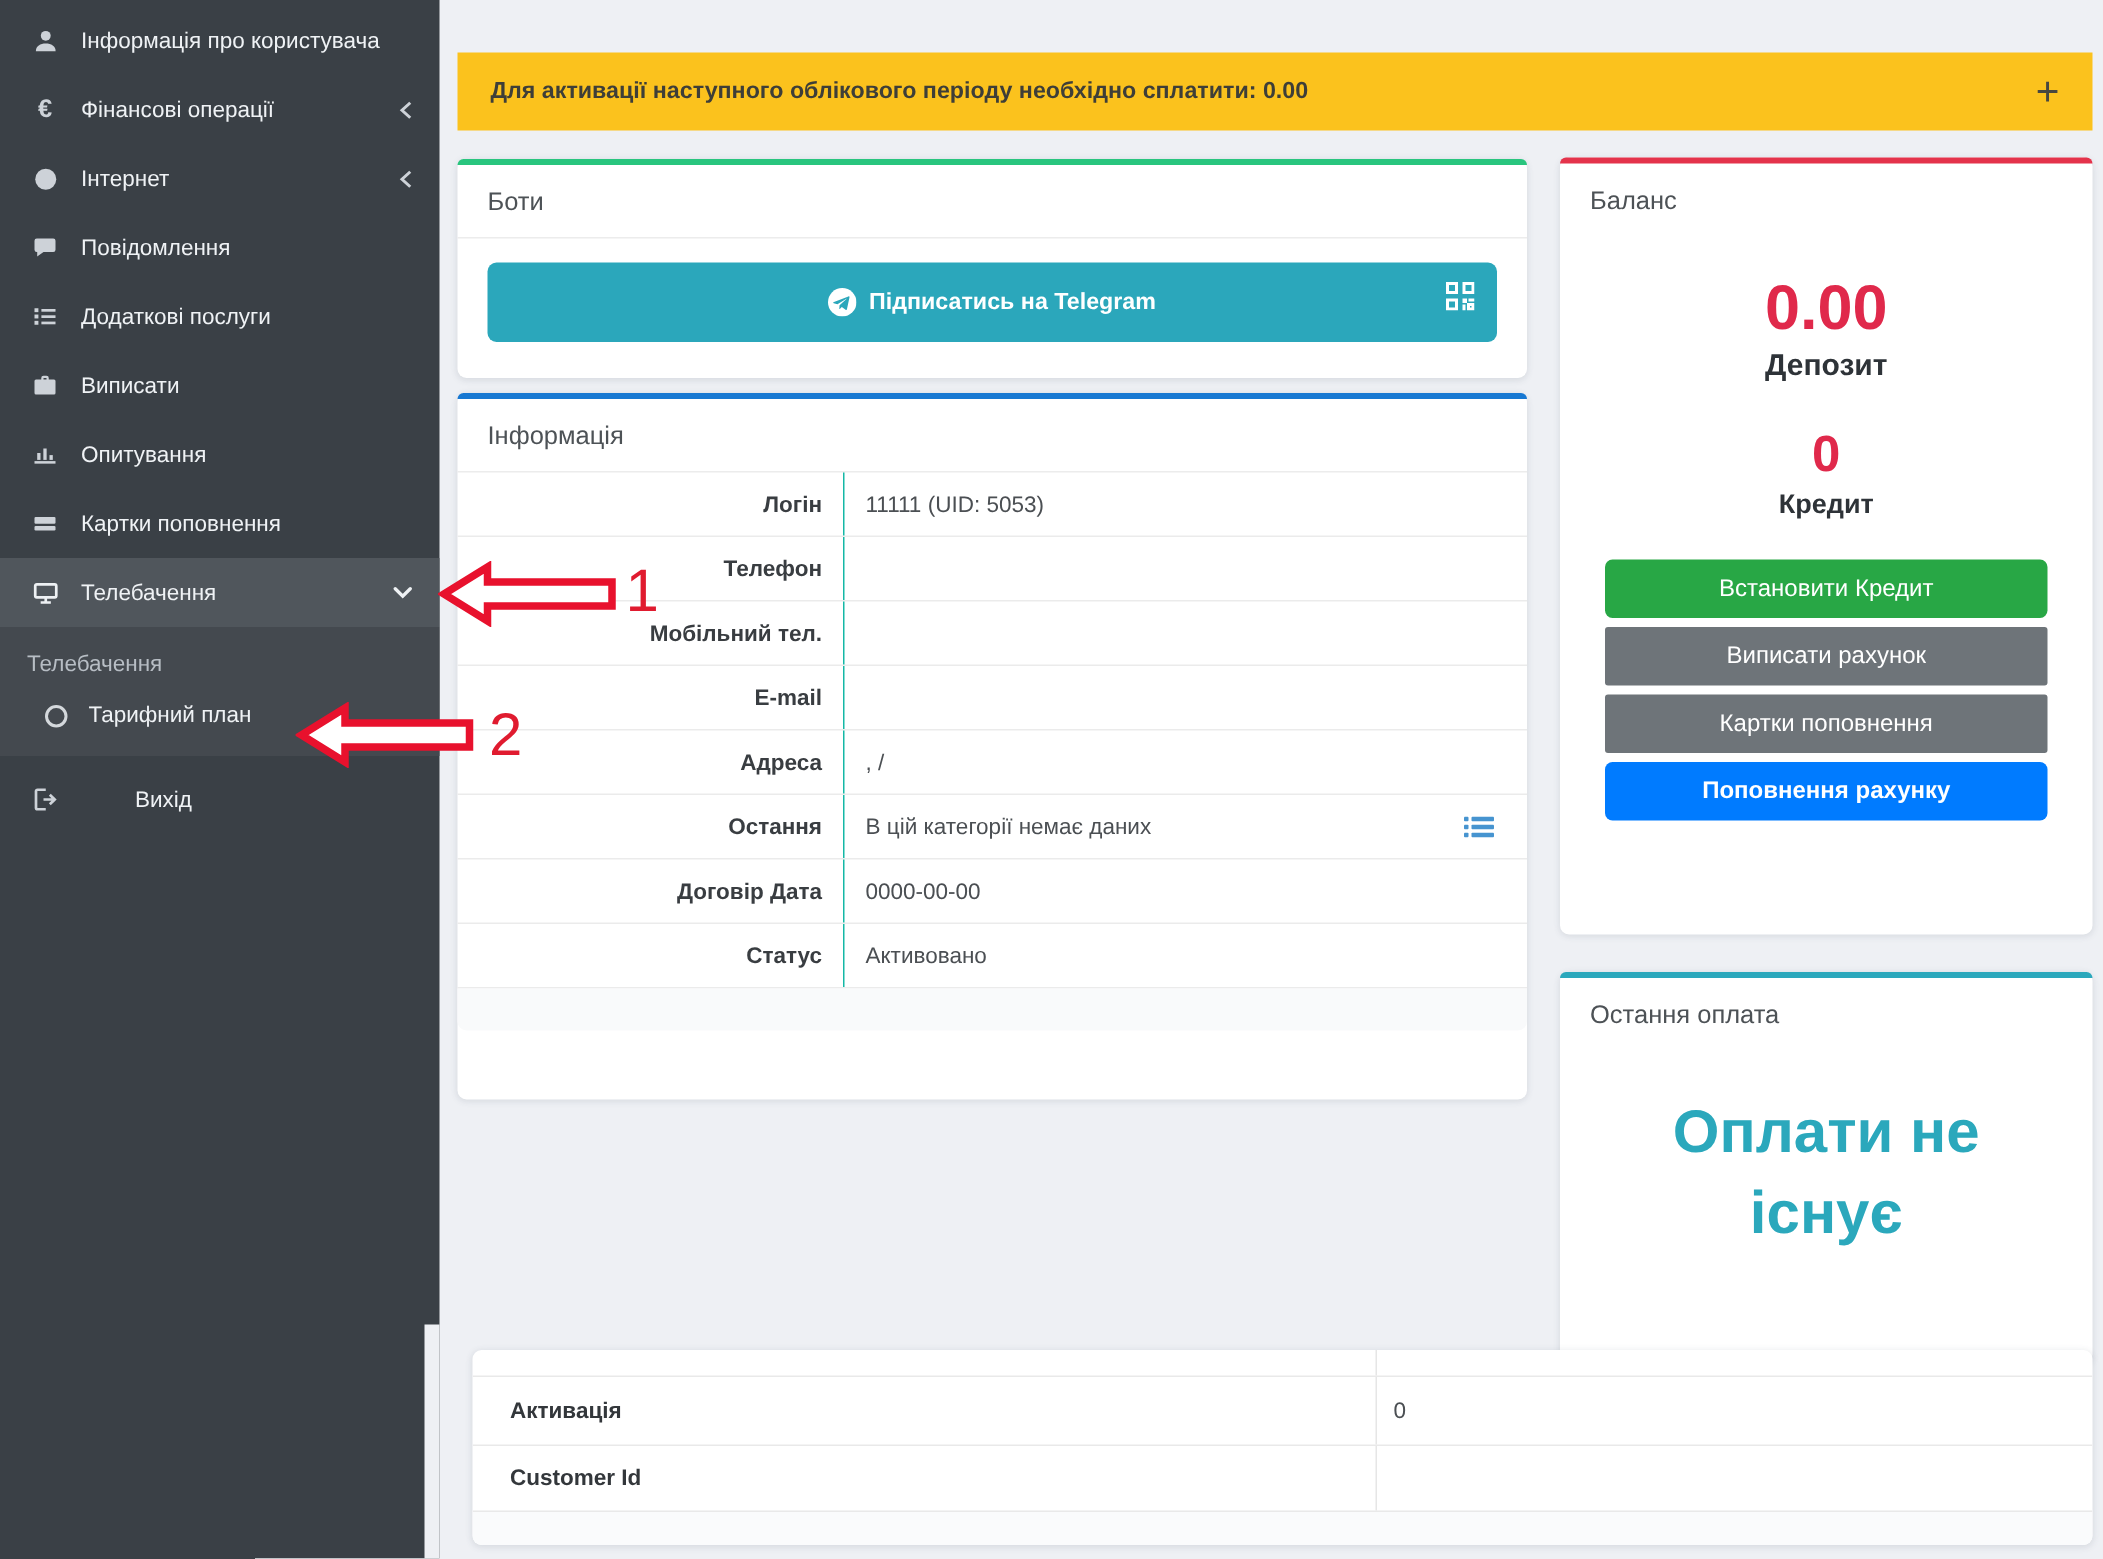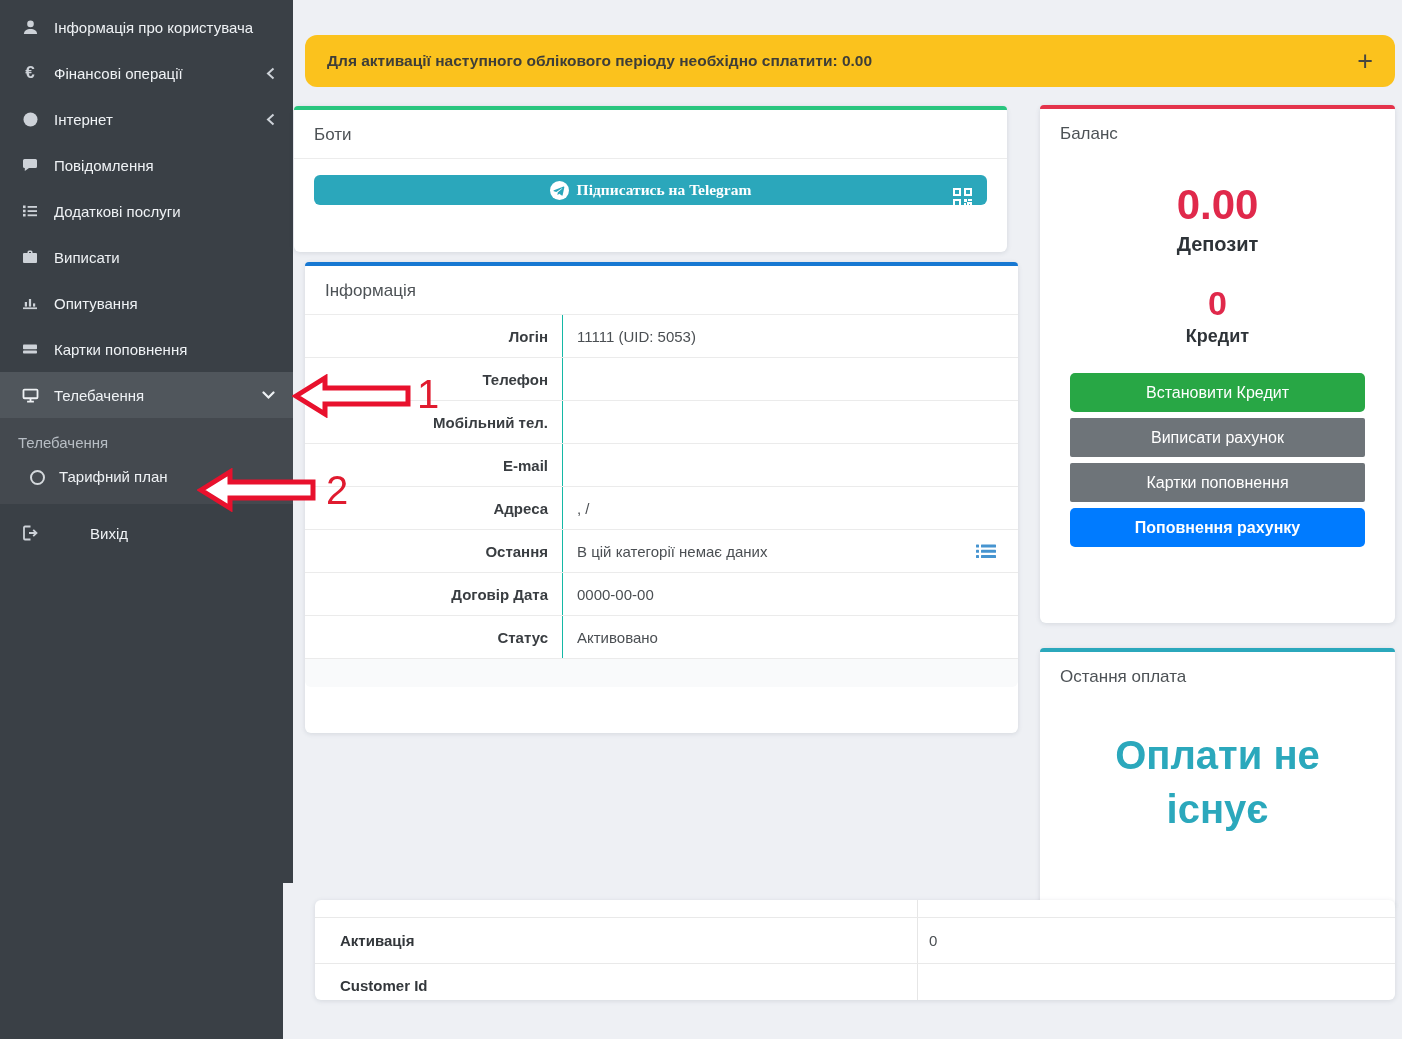--- a/index.html
+++ b/index.html
@@ -15,34 +15,34 @@
   .nav-label { white-space:nowrap; }
   .nav-chevron { margin-left:auto; display:flex; align-items:center; }
   .submenu { background:#44494f; padding:4px 0 10px; }
   .submenu-header { padding:12px 18px 8px; font-size:15px; color:#b7bdc4; }
   .submenu-item { display:flex; align-items:flex-end; padding:9px 18px 9px 30px; font-size:15px; color:#eff2f5; cursor:pointer; }
   .sub-circle { width:15px; height:15px; border:2px solid #d4d8dc; border-radius:50%; margin-right:14px; }
   .logout-item { margin-top:6px;gap:36px; }
   .side-strip { position:absolute; left:283px; top:883px; width:10px; height:156px; background:#eef0f4; }
 
   
-  .banner { position:absolute; left:305px; top:35px; width:1090px; height:52px; background:#fbc21d; border-radius:12px; display:flex; align-items:center; padding:0 22px; z-index:1; }
+  .banner { position:absolute; left:305px; top:35px; width:1090px; height:52px; background:#fbc21d; border-radius:0; display:flex; align-items:center; padding:0 22px; z-index:1; }
   .banner-text { font-size:15.5px; font-weight:bold; color:#3e3e38; }
   .banner-plus { margin-left:auto; font-size:27px; line-height:1; color:#474740; cursor:pointer; font-weight:normal; }
 
   
   .card { position:absolute; background:#fff; border-radius:6px; box-shadow:0 1px 5px rgba(60,70,90,.14); z-index:1; }
   .card-top { height:4px; border-radius:6px 6px 0 0; }
   .card-header { padding:15px 20px 13px; font-size:17px; color:#4d5256; }
   .hdr-border { border-bottom:1px solid #ececec; }
 
   
-  .card-bots { left:294px; top:106px; width:713px; height:146px; }
+  .card-bots { left:305px; top:106px; width:713px; height:146px; }
   .top-green { background:#29c57e; }
-  .tg-button { margin:16px 20px; height:30px; background:#2ba7bb; border:none; border-radius:6px; width:673px; position:relative; display:flex; align-items:center; justify-content:center; color:#fff; font-weight:bold; font-size:15.5px; cursor:pointer; font-family:Liberation Serif, serif; }
+  .tg-button { margin:16px 20px; height:53px; background:#2ba7bb; border:none; border-radius:6px; width:673px; position:relative; display:flex; align-items:center; justify-content:center; color:#fff; font-weight:bold; font-size:15.5px; cursor:pointer; font-family:Liberation Sans, sans-serif; }
   .tg-icon { display:flex; margin-right:8px; }
   .qr-icon { position:absolute; right:15px; top:13px; display:flex; cursor:pointer; }
 
   
   .card-info { left:305px; top:262px; width:713px; height:471px; }
   .top-blue { background:#1778d2; }
   .itable { width:100%; }
   .irow { display:flex; height:43px; border-bottom:1px solid #ebebeb; align-items:stretch; }
   .ilabel { width:258px; min-width:258px; border-right:1px solid #14b8a6; display:flex; align-items:center; justify-content:flex-end; padding-right:14px; font-weight:bold; font-size:15px; color:#393d41; }
   .ivalue { flex:1; display:flex; align-items:center; padding-left:14px; font-size:15px; color:#4b4f53; }
@@ -61,21 +61,21 @@
   .btn-green { background:#28a745; border-radius:5px; }
   .btn-gray { background:#6e7479; border-radius:2px; }
   .btn-blue { background:#007bff; border-radius:5px; font-weight:bold; }
 
   
   .card-lastpay { left:1040px; top:648px; width:355px; height:261px; }
   .top-teal { background:#2ba8bc; }
   .no-pay { margin-top:28px; padding:0 42px; text-align:center; font-size:40px; font-weight:bold; color:#2ba8bc; line-height:1.35; }
 
   
-  .card-details { left:315px; top:900px; width:1080px; height:100px; overflow:hidden; }
+  .card-details { left:315px; top:900px; width:1080px; height:130px; overflow:hidden; }
   .trow { display:flex; border-top:1px solid #e9e9e9; align-items:stretch; }
   .trow.partial { height:17px; border-top:none; }
   .trow.r1 { height:46px; }
   .trow.r2 { height:44px; }
   .tlabel { width:603px; min-width:603px; border-right:1px solid #e6e6e6; display:flex; align-items:center; padding-left:25px; font-weight:bold; font-size:15px; color:#33373b; }
   .tvalue { flex:1; display:flex; align-items:center; padding-left:11px; font-size:15px; color:#4b4f53; }
   .tfooter { height:23px; border-top:1px solid #e9e9e9; background:#fafbfc; }
 
   
   .anno { position:absolute; z-index:5; }

